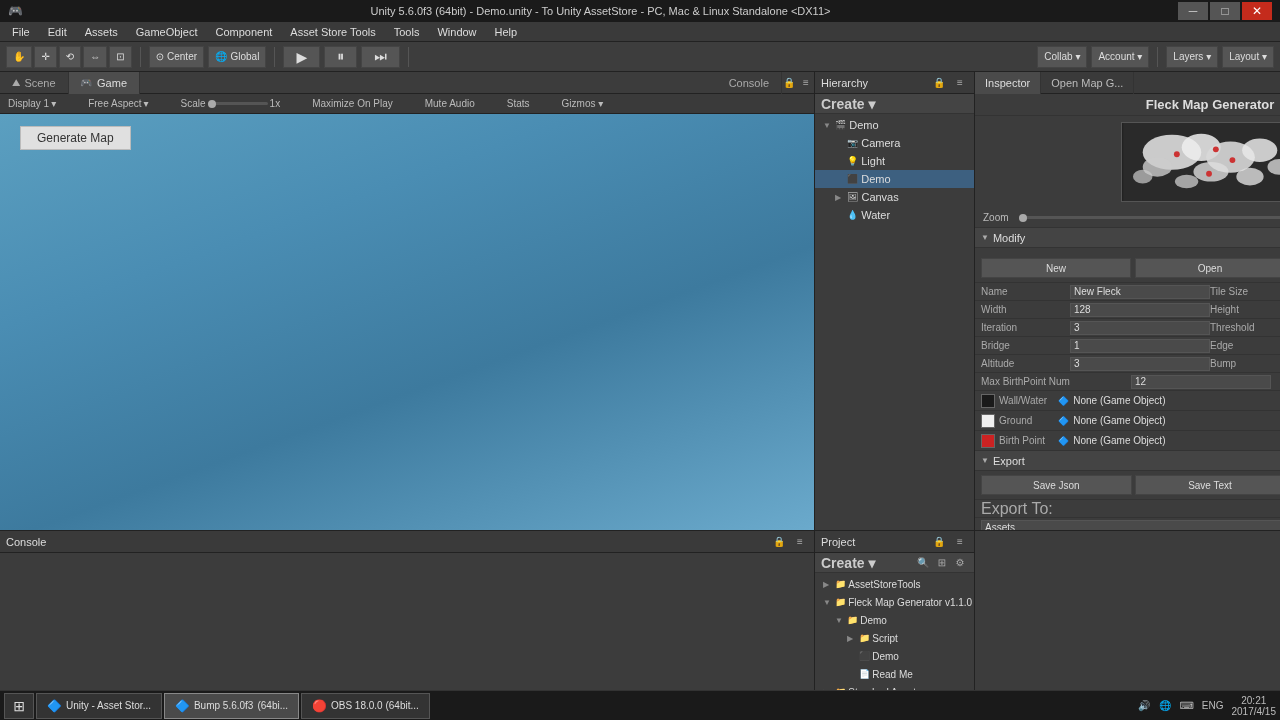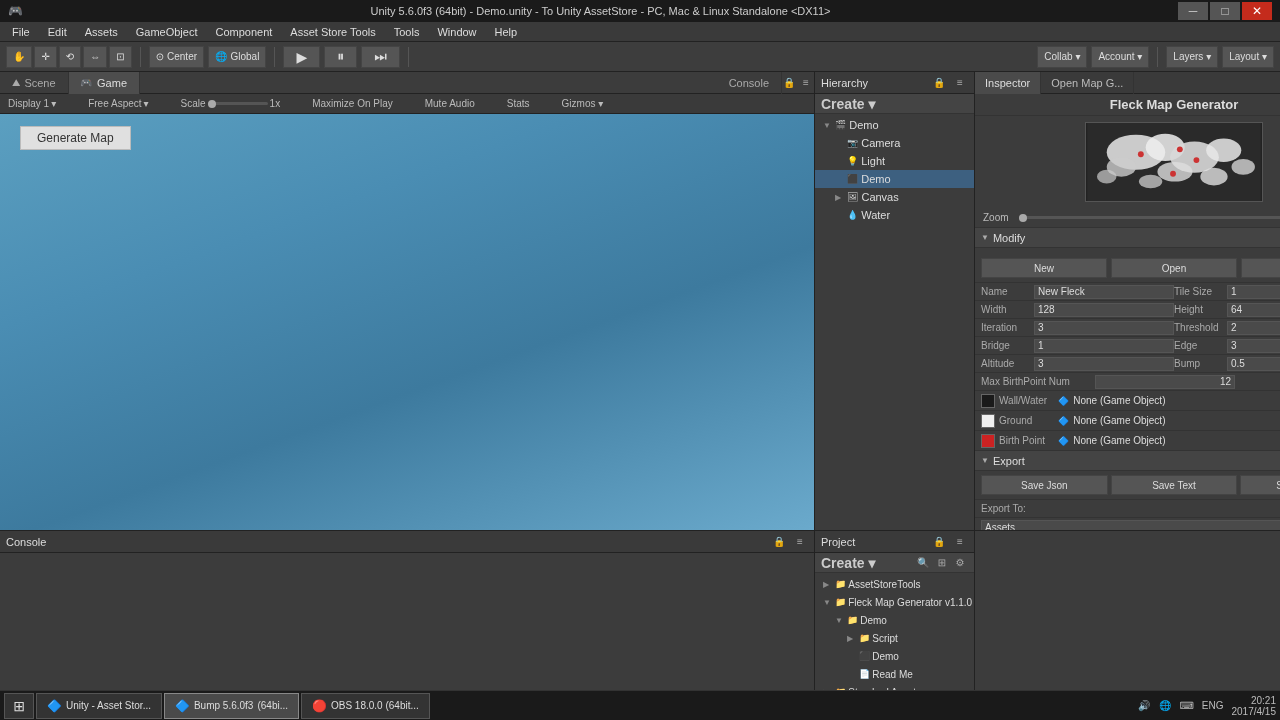--- a/index.html
+++ b/index.html
@@ -316,20 +316,21 @@
     }
     .prop-label { font-size: 10px; color: #aaa; flex: 0 0 70px; }
     .prop-value {
       font-size: 10px;
       color: #ddd;
       flex: 1;
       background: #4a4a4a;
       border: 1px solid #555;
       padding: 1px 3px;
       height: 14px;
+      margin-left: 36px;
     }
 
     
     .color-row {
       display: flex;
       align-items: center;
       height: 20px;
       padding: 0 6px;
       border-bottom: 1px solid #333;
       gap: 4px;
@@ -360,21 +361,21 @@
       cursor: pointer;
     }
 
     .export-to-row {
       display: flex;
       align-items: center;
       height: 18px;
       padding: 0 6px;
       border-bottom: 1px solid #333;
     }
-    .export-to-label { font-size: 10px; color: #aaa; }
+    .export-to-label { font-size: 16px; color: #aaa; }
 
     .export-path-row {
       display: flex;
       align-items: center;
       height: 20px;
       padding: 0 6px;
       gap: 4px;
       border-bottom: 1px solid #333;
     }
     .export-path {
@@ -460,21 +461,21 @@
     }
     .taskbar-icon { font-size: 12px; }
     .taskbar-right {
       margin-left: auto;
       display: flex;
       align-items: center;
       gap: 8px;
       color: #bbb;
       font-size: 10px;
     }
-    .taskbar-clock { text-align: right; }
+    .taskbar-clock { text-align: center; }
 
     
     #map-canvas {
       width: 100%;
       height: 100%;
     }
 
     .prop-row-2col {
       display: flex;
       align-items: center;
@@ -756,21 +757,21 @@
           <input class="prop-value" type="text" style="flex: 0 0 20px;" value="3">
         </div>
         <div class="prop-pair">
           <span class="prop-label">Bump</span>
           <input class="prop-value" type="text" style="flex: 0 0 25px;" value="0.5">
         </div>
       </div>
 
       <div class="prop-row">
         <span class="prop-label" style="flex:0 0 110px;">Max BirthPoint Num</span>
-        <input class="prop-value" type="text" style="flex: 0 0 25px; text-align: right;" value="12">
+        <input class="prop-value" type="text" style="flex: 0 0 25px;" value="12">
       </div>
 
       <div class="color-row">
         <div class="color-swatch" style="background:#1a1a1a;"></div>
         <span class="color-label">Wall/Water</span>
         <span class="color-icon">🔷</span>
         <span class="color-obj">None (Game Object)</span>
 
       </div>
       <div class="color-row">

